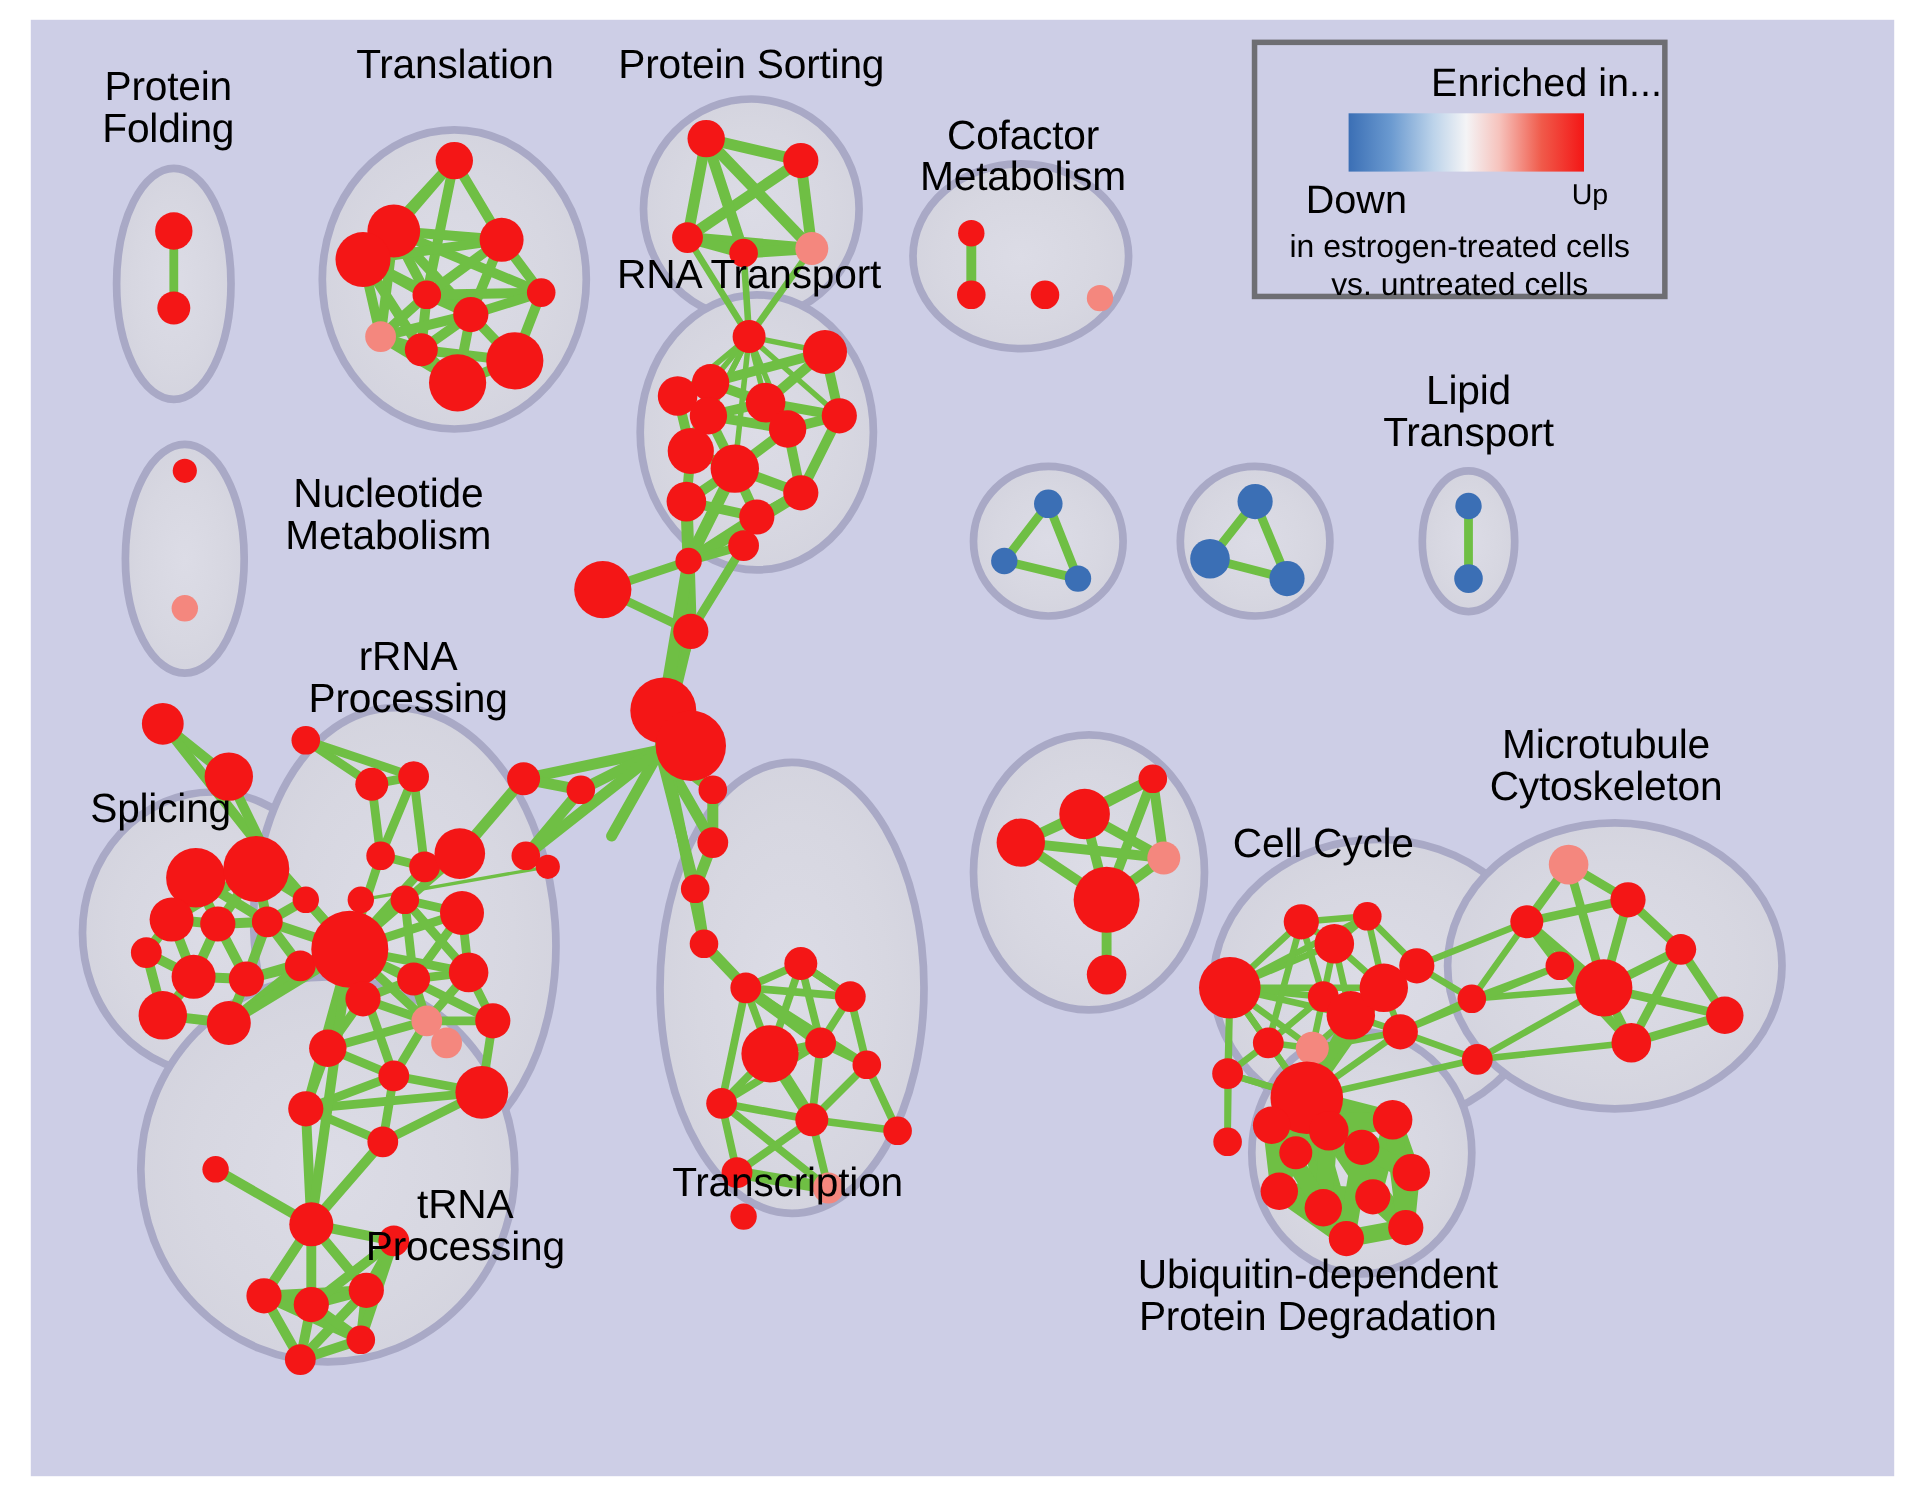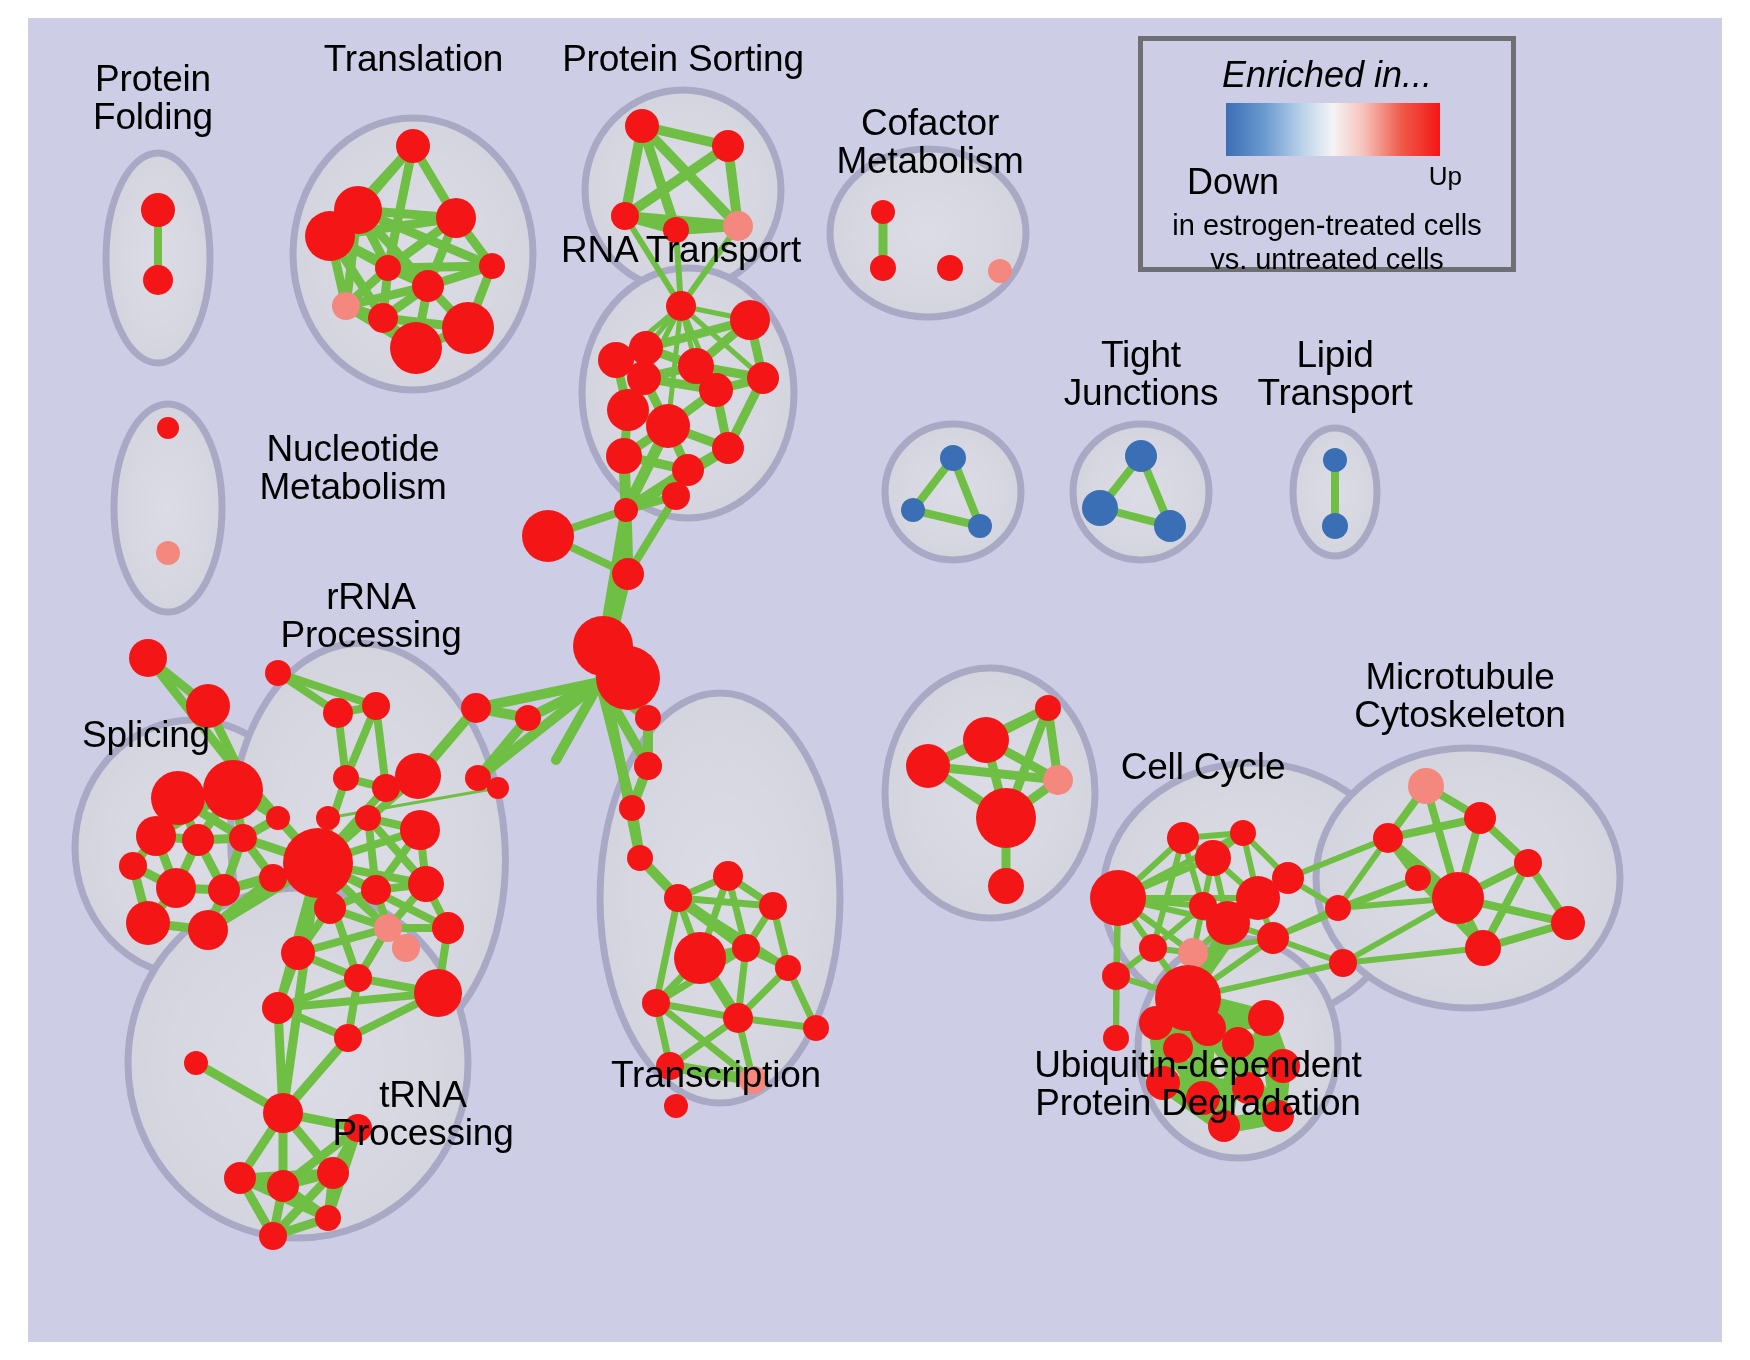--- a/index.html
+++ b/index.html
@@ -34,21 +34,21 @@
   #legend{
     position:absolute;
     left:1110px; top:18px;
     width:378px; height:236px;
     background:#cdcee6;
     border:5px solid #6e6e73;
     box-sizing:border-box;
   }
   #legend-title{
     position:absolute;left:0;top:13px;width:100%;
-    text-align:center;font-size:36px;color:#000;font-style:italic;
+    text-align:right;font-size:36px;color:#000;
   }
   #legend-bar{
     position:absolute;left:83px;top:62px;width:214px;height:53px;
     background:linear-gradient(to right,#3b6fb5 0%, #6b9ad0 18%, #bcd3ea 36%, #f4f4f6 50%, #f6c3bd 64%, #f05a4a 82%, #f41616 100%);
   }
   #legend-down{position:absolute;left:44px;top:120px;font-size:36px;color:#000;}
   #legend-up{position:absolute;right:49px;top:120px;font-size:26px;color:#000;}
   #legend-sub1{position:absolute;left:0;top:168px;width:100%;text-align:center;font-size:29px;color:#000;}
   #legend-sub2{position:absolute;left:0;top:202px;width:100%;text-align:center;font-size:29px;color:#000;}
 </style>
@@ -707,34 +707,32 @@
 
     <div class="cluster-label" style="left:40px;top:42px;width:170px;">Protein
 Folding</div>
     <div class="cluster-label" style="left:263px;top:22px;width:245px;">Translation</div>
     <div class="cluster-label" style="left:475px;top:22px;width:360px;">Protein Sorting</div>
     <div class="cluster-label" style="left:478px;top:213px;width:350px;">RNA Transport</div>
     <div class="cluster-label" style="left:768px;top:58px;width:268px;margin-top:28px;">Cofactor
 Metabolism</div>
     <div class="cluster-label" style="left:175px;top:412px;width:300px;">Nucleotide
 Metabolism</div>
-    <div class="cluster-label" style="left:1018px;top:318px;width:190px;">Tight
-Junctions</div>
     <div class="cluster-label" style="left:1212px;top:318px;width:190px;">Lipid
 Transport</div>
     <div class="cluster-label" style="left:28px;top:698px;width:180px;">Splicing</div>
     <div class="cluster-label" style="left:228px;top:560px;width:230px;">rRNA
 Processing</div>
     <div class="cluster-label" style="left:280px;top:1058px;width:230px;">tRNA
 Processing</div>
     <div class="cluster-label" style="left:538px;top:1038px;width:300px;">Transcription</div>
     <div class="cluster-label" style="left:1055px;top:730px;width:240px;">Cell Cycle</div>
     <div class="cluster-label" style="left:1262px;top:640px;width:340px;">Microtubule
 Cytoskeleton</div>
-    <div class="cluster-label" style="left:940px;top:1028px;width:460px;">Ubiquitin-dependent
+    <div class="cluster-label" style="left:940px;top:1122px;width:460px;">Ubiquitin-dependent
 Protein Degradation</div>
 
     <div id="legend">
       <div id="legend-title">Enriched in...</div>
       <div id="legend-bar"></div>
       <div id="legend-down">Down</div>
       <div id="legend-up">Up</div>
       <div id="legend-sub1">in estrogen-treated cells</div>
       <div id="legend-sub2">vs. untreated cells</div>
     </div>

